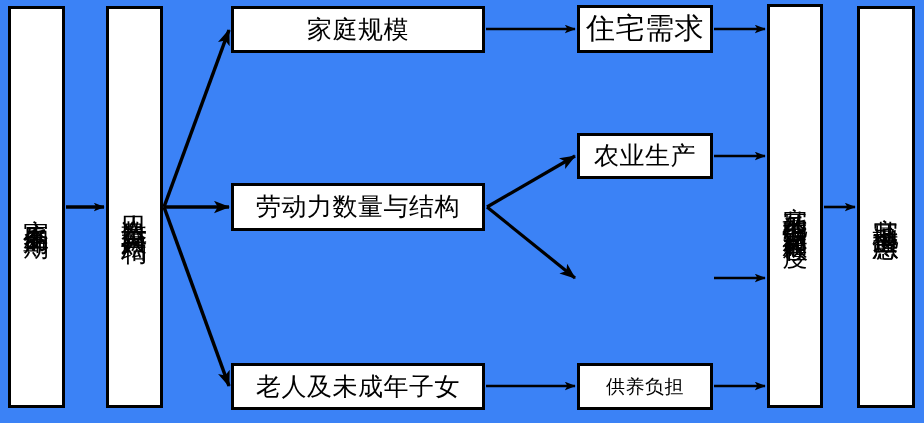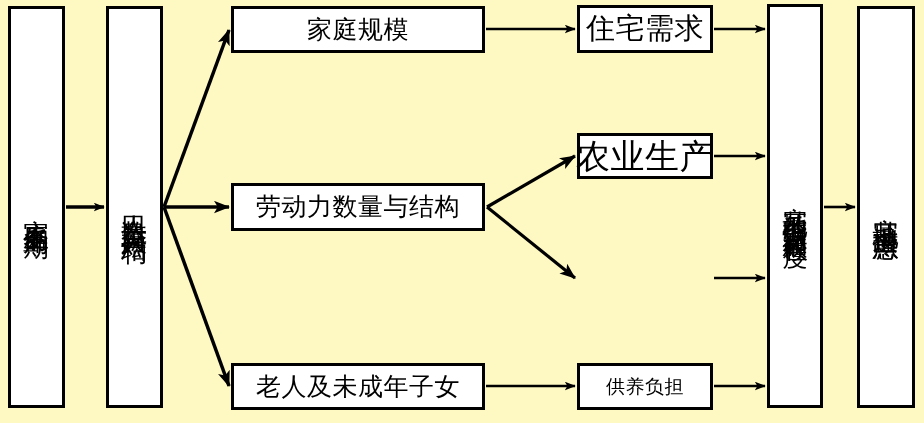--- a/index.html
+++ b/index.html
@@ -4,21 +4,21 @@
 <style>
   html, body {
     margin: 0;
     padding: 0;
     background: #ffffff;
   }
   #diagram-canvas {
     position: relative;
     width: 924px;
     height: 423px;
-    background: #fef9c3;
+    background: #3b82f6;
     font-family: "DejaVu Sans", "Liberation Sans", sans-serif;
     overflow: hidden;
   }
   .node {
     position: absolute;
     box-sizing: border-box;
     border: 3px solid #000000;
     background: #ffffff;
     display: flex;
     align-items: center;
@@ -54,21 +54,21 @@
     pointer-events: none;
   }
 
   
   #n-lifecycle   { left: 8px;   top: 6px;   width: 57px;  height: 402px; font-size: 26px; }
   #n-population  { left: 106px; top: 6px;   width: 57px;  height: 402px; font-size: 26px; }
   #n-famsize     { left: 231px; top: 6px;   width: 254px; height: 47px;  font-size: 25px; }
   #n-labor       { left: 231px; top: 183px; width: 254px; height: 48px;  font-size: 25px; }
   #n-dependents  { left: 231px; top: 363px; width: 254px; height: 47px;  font-size: 25px; }
   #n-housing     { left: 577px; top: 5px;   width: 136px; height: 48px;  font-size: 29px; }
-  #n-agri        { left: 577px; top: 133px; width: 136px; height: 46px;  font-size: 34px; }
+  #n-agri        { left: 577px; top: 133px; width: 136px; height: 46px;  font-size: 25px; }
   #n-nonfarm     { left: 577px; top: 255px; width: 136px; height: 46px;  font-size: 25px; }
   #n-support     { left: 577px; top: 363px; width: 136px; height: 47px;  font-size: 19px; }
   #n-value       { left: 767px; top: 4px;   width: 56px;  height: 404px; font-size: 25px; }
   #n-willingness { left: 857px; top: 6px;   width: 58px;  height: 402px; font-size: 26px; }
 </style>
 </head>
 <body>
 
 <div id="diagram-canvas">
 

